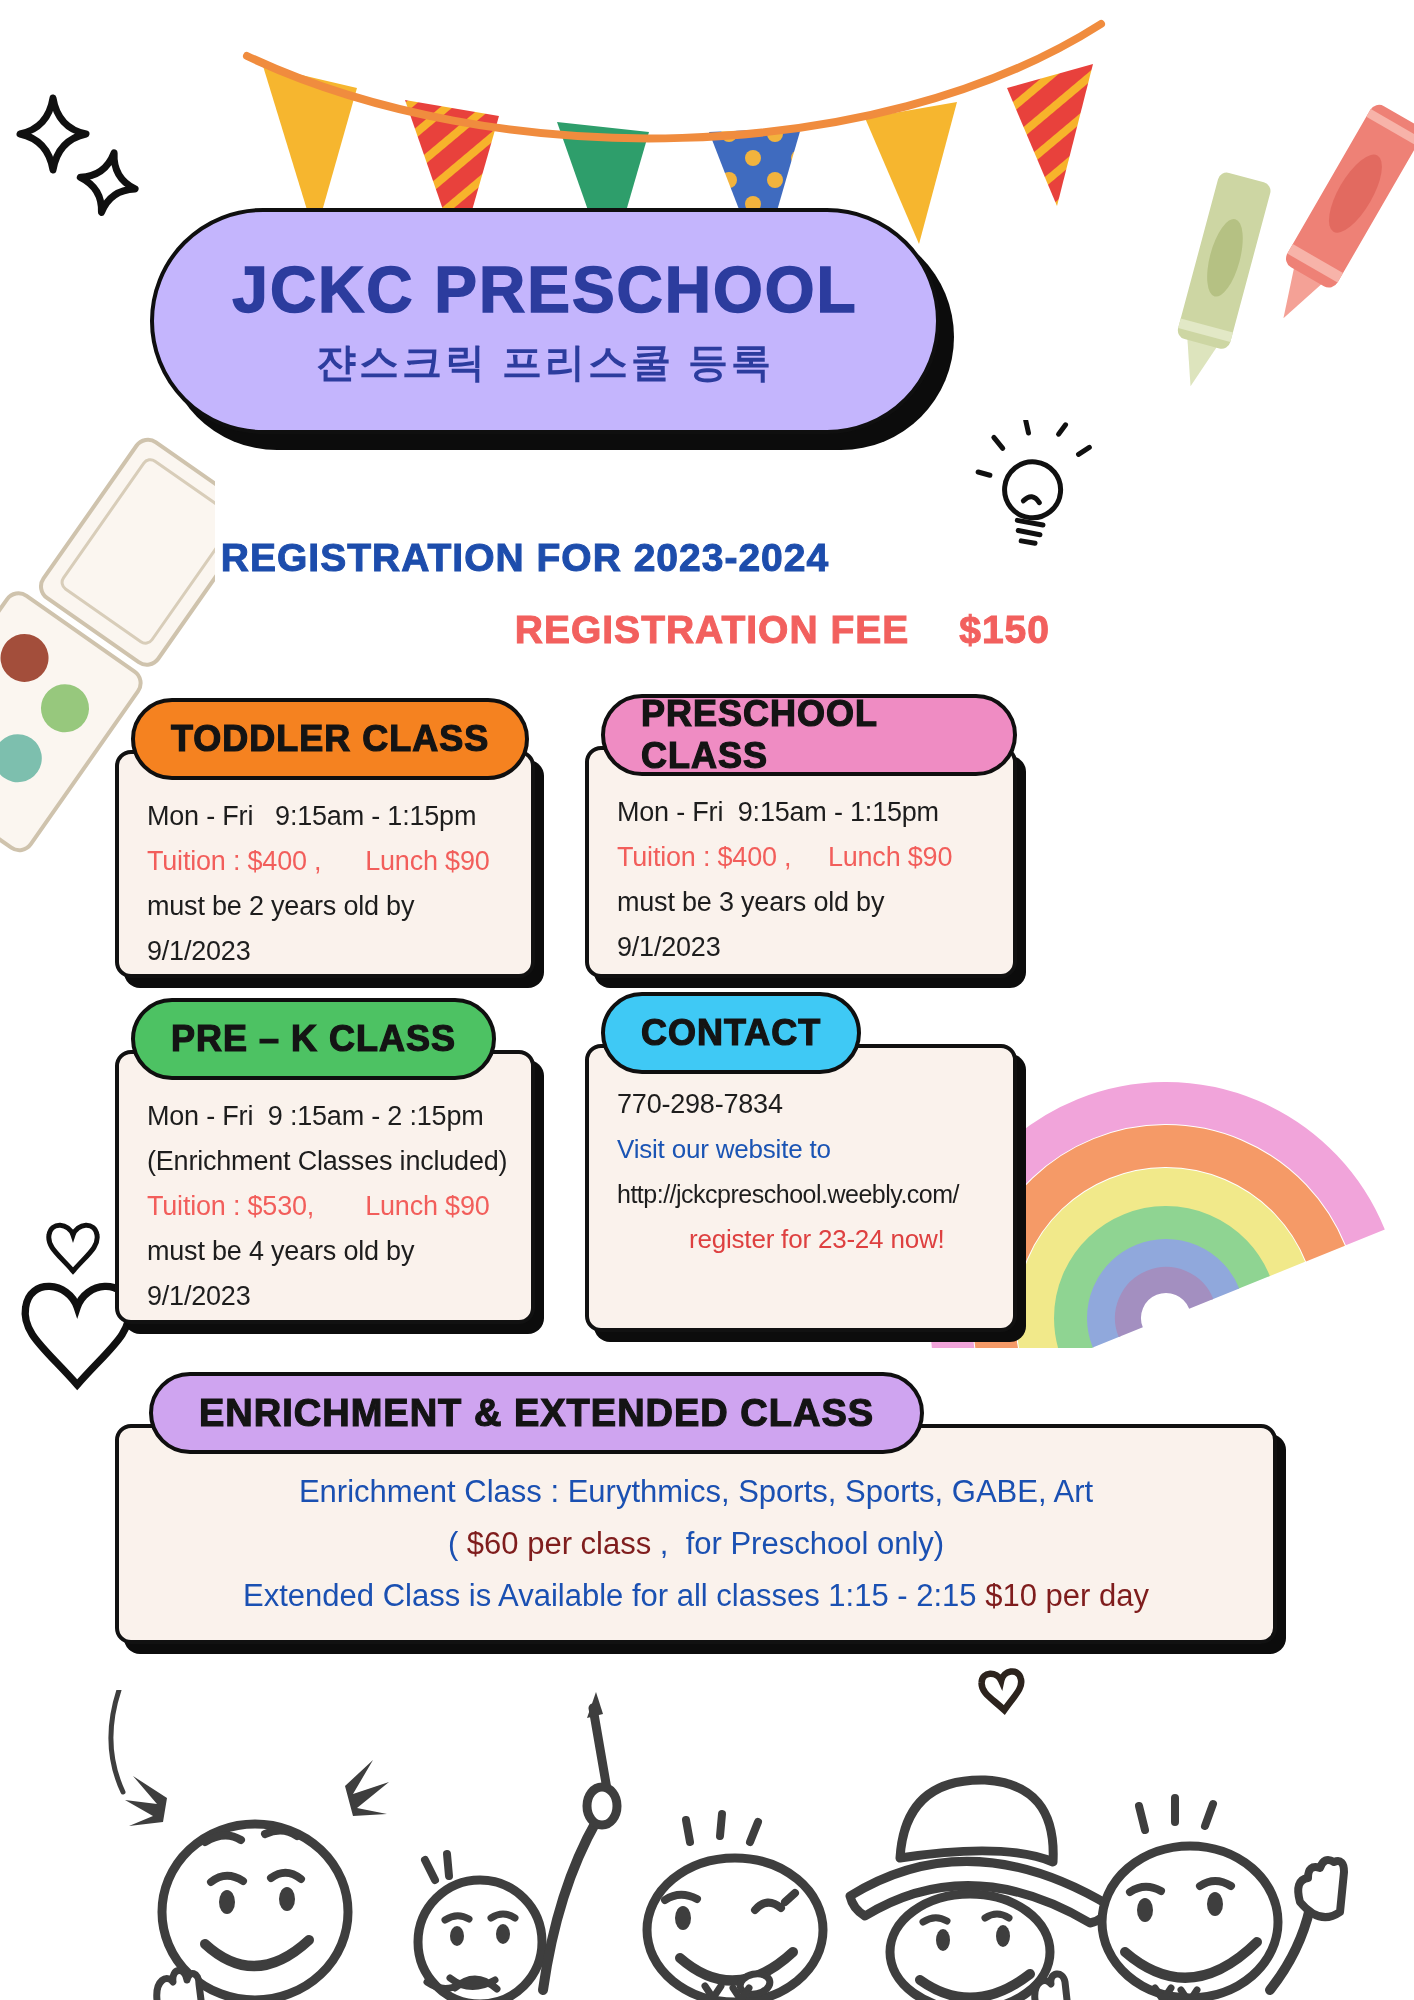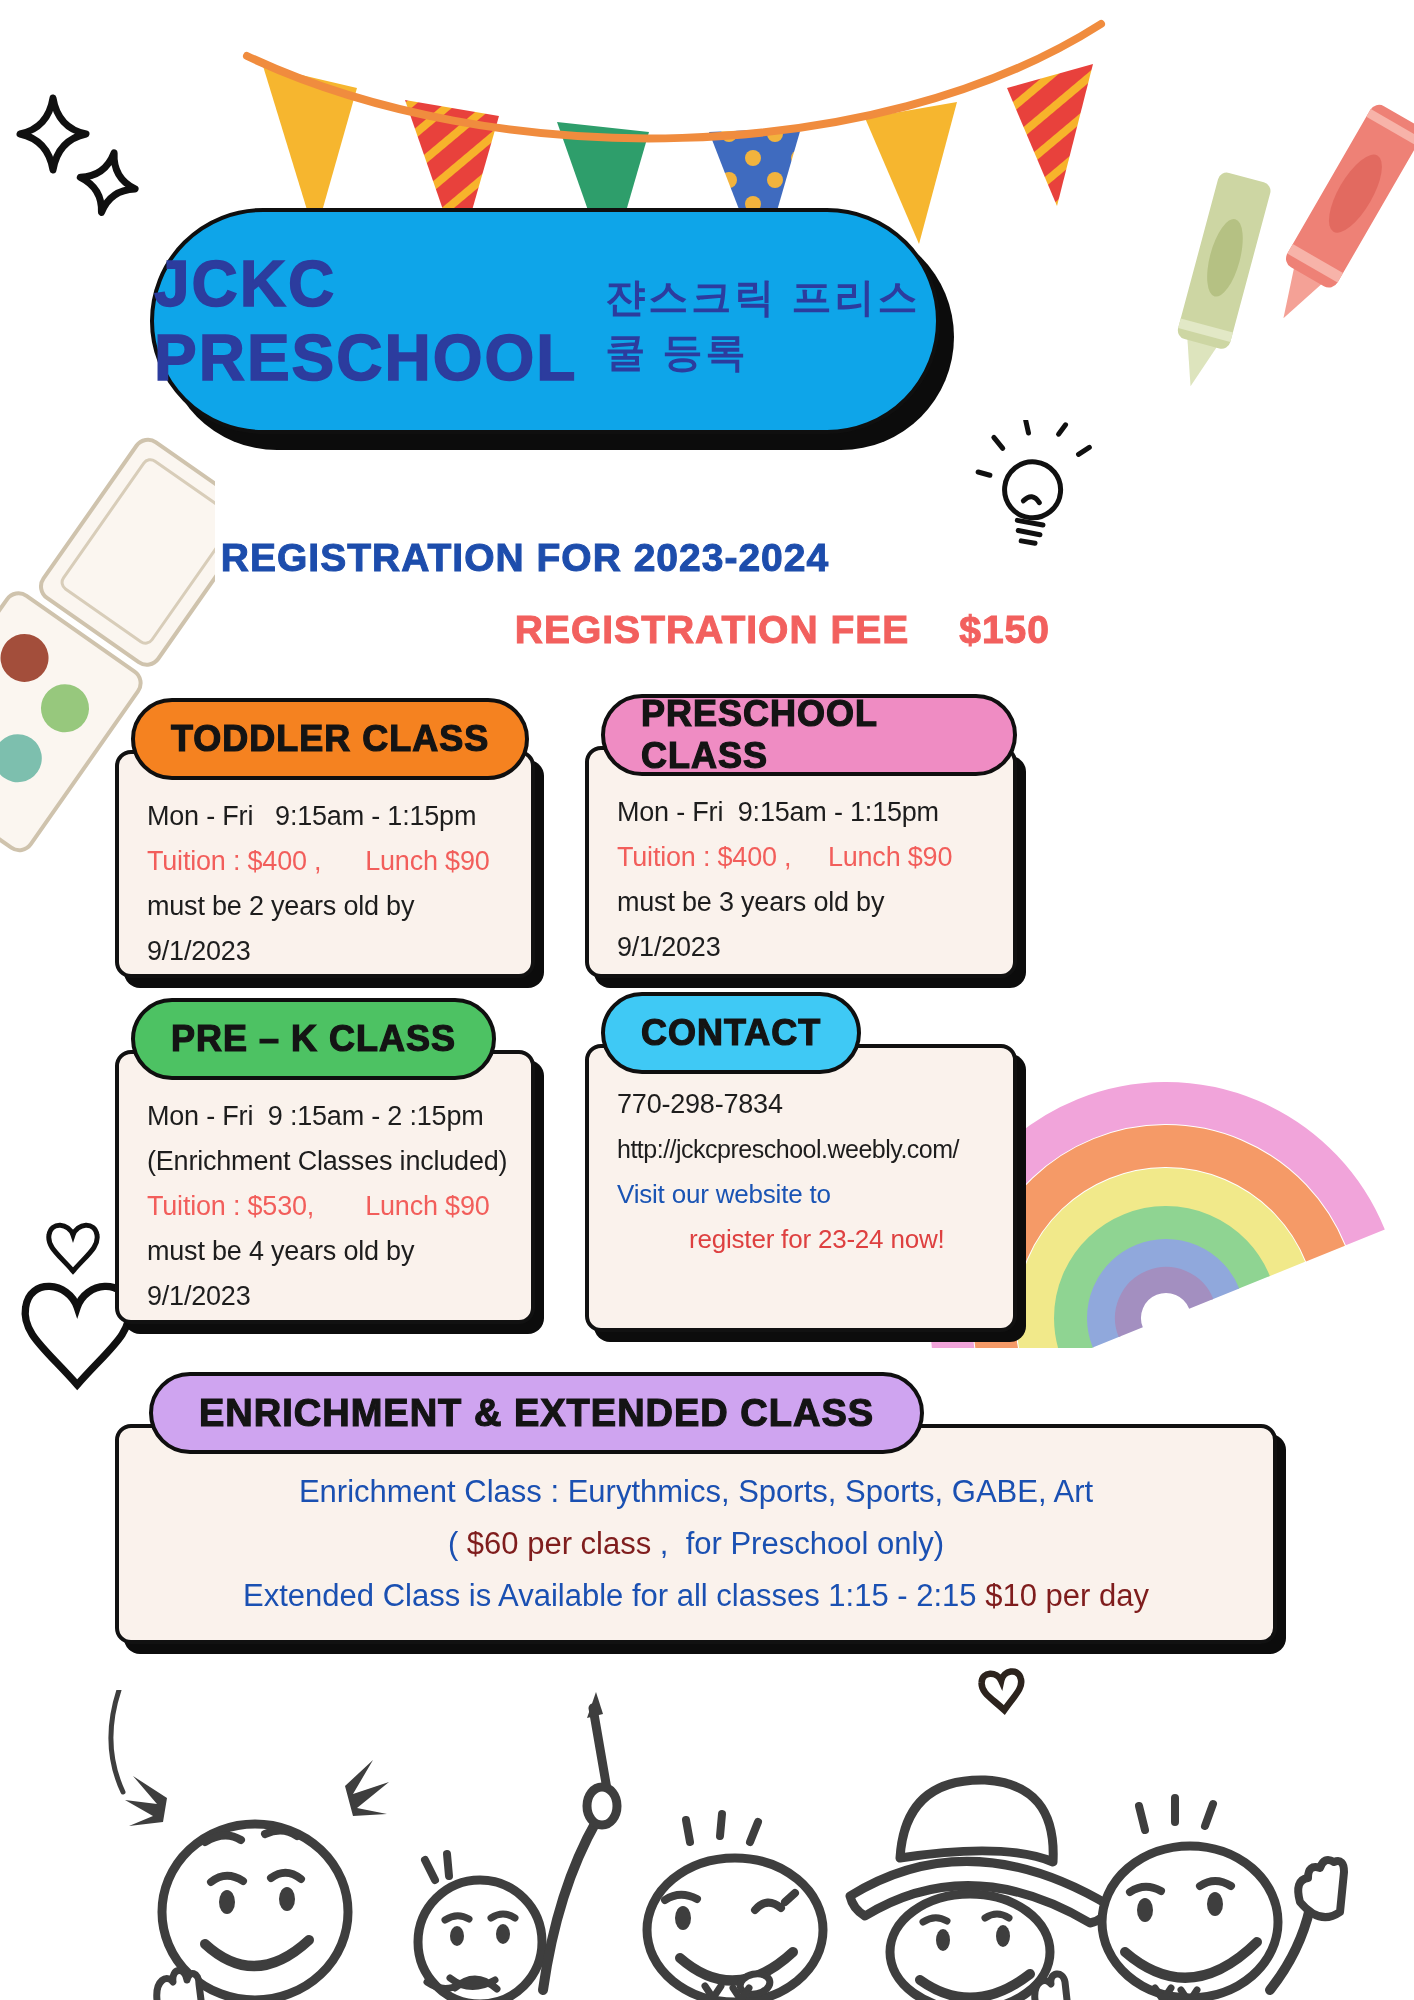--- a/index.html
+++ b/index.html
@@ -2,23 +2,23 @@
 <html><head>
 <meta charset="utf-8">
 <style>
   html,body{margin:0;padding:0;background:#ffffff;}
   .flyer{position:relative;width:1414px;height:2000px;background:#ffffff;overflow:hidden;
          font-family:"Liberation Sans",sans-serif;}
   .abs{position:absolute;}
   .marker{font-weight:900;-webkit-text-stroke:1px currentColor;letter-spacing:1px;}
 
   
-  .banner{left:150px;top:208px;width:782px;height:218px;background:#0ea5e9;
+  .banner{left:150px;top:208px;width:782px;height:218px;background:#c4b5fd;
           border:4px solid #0f0f0f;border-radius:120px;box-shadow:14px 16px 0 #0c0c0c;
-          display:flex;flex-direction:row;align-items:center;justify-content:center;}
+          display:flex;flex-direction:column;align-items:center;justify-content:center;}
   .banner-title{font-size:64px;color:#2c3c9e;font-weight:900;-webkit-text-stroke:1.5px #2c3c9e;letter-spacing:2px;}
   .banner-sub{font-size:40px;color:#2c3c9e;font-weight:900;margin-top:8px;letter-spacing:3px;}
 
   .reg-line1{left:0;top:536px;width:1050px;text-align:center;font-size:39px;color:#1d4dac;}
   .reg-line2{left:0;top:608px;width:1050px;text-align:right;font-size:39px;color:#f2605e;}
   .fee-amount{margin-left:50px;}
 
   
   .card{position:absolute;}
   .pill{position:relative;z-index:2;display:inline-flex;align-items:center;height:74px;
@@ -172,22 +172,22 @@
       <p class="line">must be 4 years old by 9/1/2023</p>
     </div>
   </section>
 
   <section class="card card-contact">
     <div class="pill pill-contact">
       <span>CONTACT</span>
     </div>
     <div class="card-body">
       <p class="line">770-298-7834</p>
+      <p class="line blue">Visit our website to</p>
       <p class="line small">http://jckcpreschool.weebly.com/</p>
-      <p class="line blue">Visit our website to</p>
       <p class="line cta-red">register for 23-24 now!</p>
     </div>
   </section>
 
   <section class="card card-enrich">
     <div class="pill pill-enrich">
       <span>ENRICHMENT &amp; EXTENDED CLASS</span>
     </div>
     <div class="card-body">
       <p class="eline">Enrichment Class : Eurythmics, Sports, Sports, GABE, Art</p>

